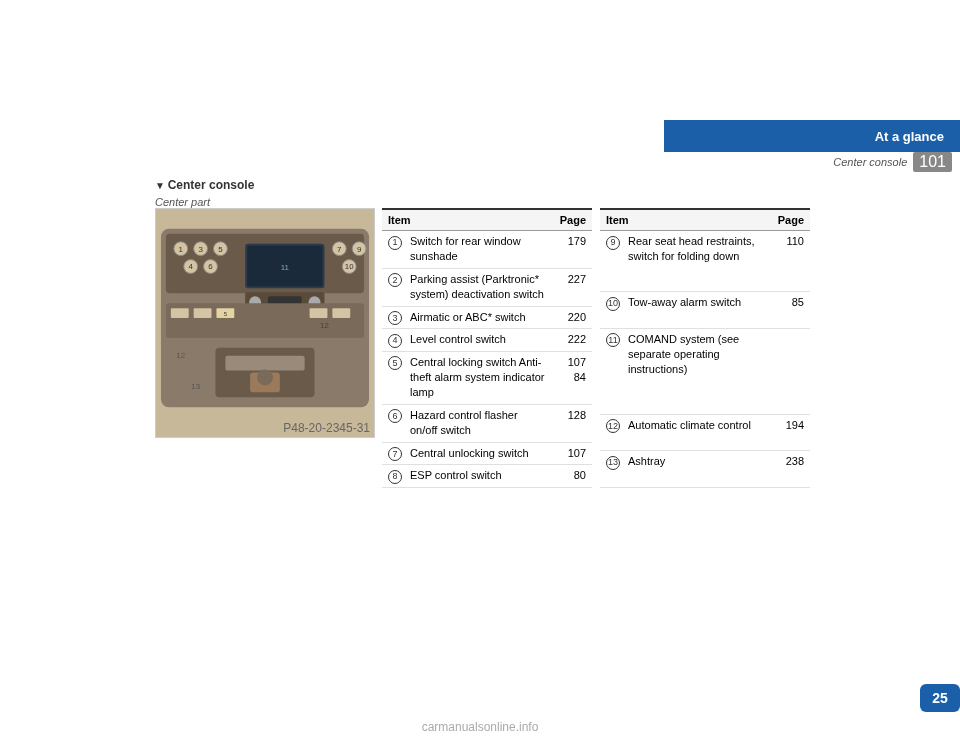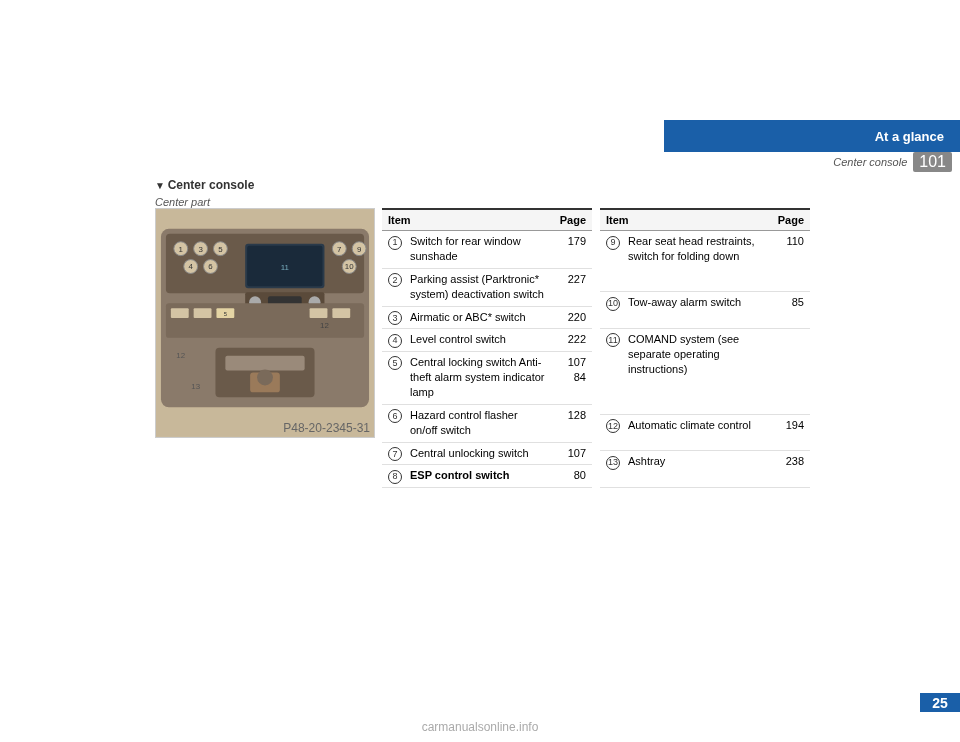--- a/index.html
+++ b/index.html
@@ -171,28 +171,29 @@
       font-size: 9px;
       line-height: 1;
     }
 
     
     .page-badge {
       position: absolute;
       bottom: 30px;
       right: 0;
       width: 40px;
-      height: 19px;
+      height: 28px;
       background: #1a5fa8;
       display: flex;
       align-items: center;
       justify-content: center;
       color: white;
       font-size: 14px;
       font-weight: bold;
+      border-radius: 6px;
     }
 
     
     .watermark {
       position: absolute;
       bottom: 8px;
       left: 50%;
       transform: translateX(-50%);
       font-size: 12px;
       color: #aaa;
@@ -336,21 +337,21 @@
       <td class="item-num">
         <span class="item-circle">7</span>
       </td>
       <td style="white-space:pre-line;">Central unlocking switch</td>
       <td class="page-num" style="white-space:pre-line;">107</td>
     </tr>
         <tr>
       <td class="item-num">
         <span class="item-circle">8</span>
       </td>
-      <td style="white-space:pre-line;font-weight:bold;">ESP control switch</td>
+      <td style="white-space:pre-line;">ESP control switch</td>
       <td class="page-num" style="white-space:pre-line;">80</td>
     </tr>
       </tbody>
   </table>
 
   <table class="data-table">
     <thead>
       <tr>
         <th colspan="2">Item</th>
         <th class="page-col">Page</th>

